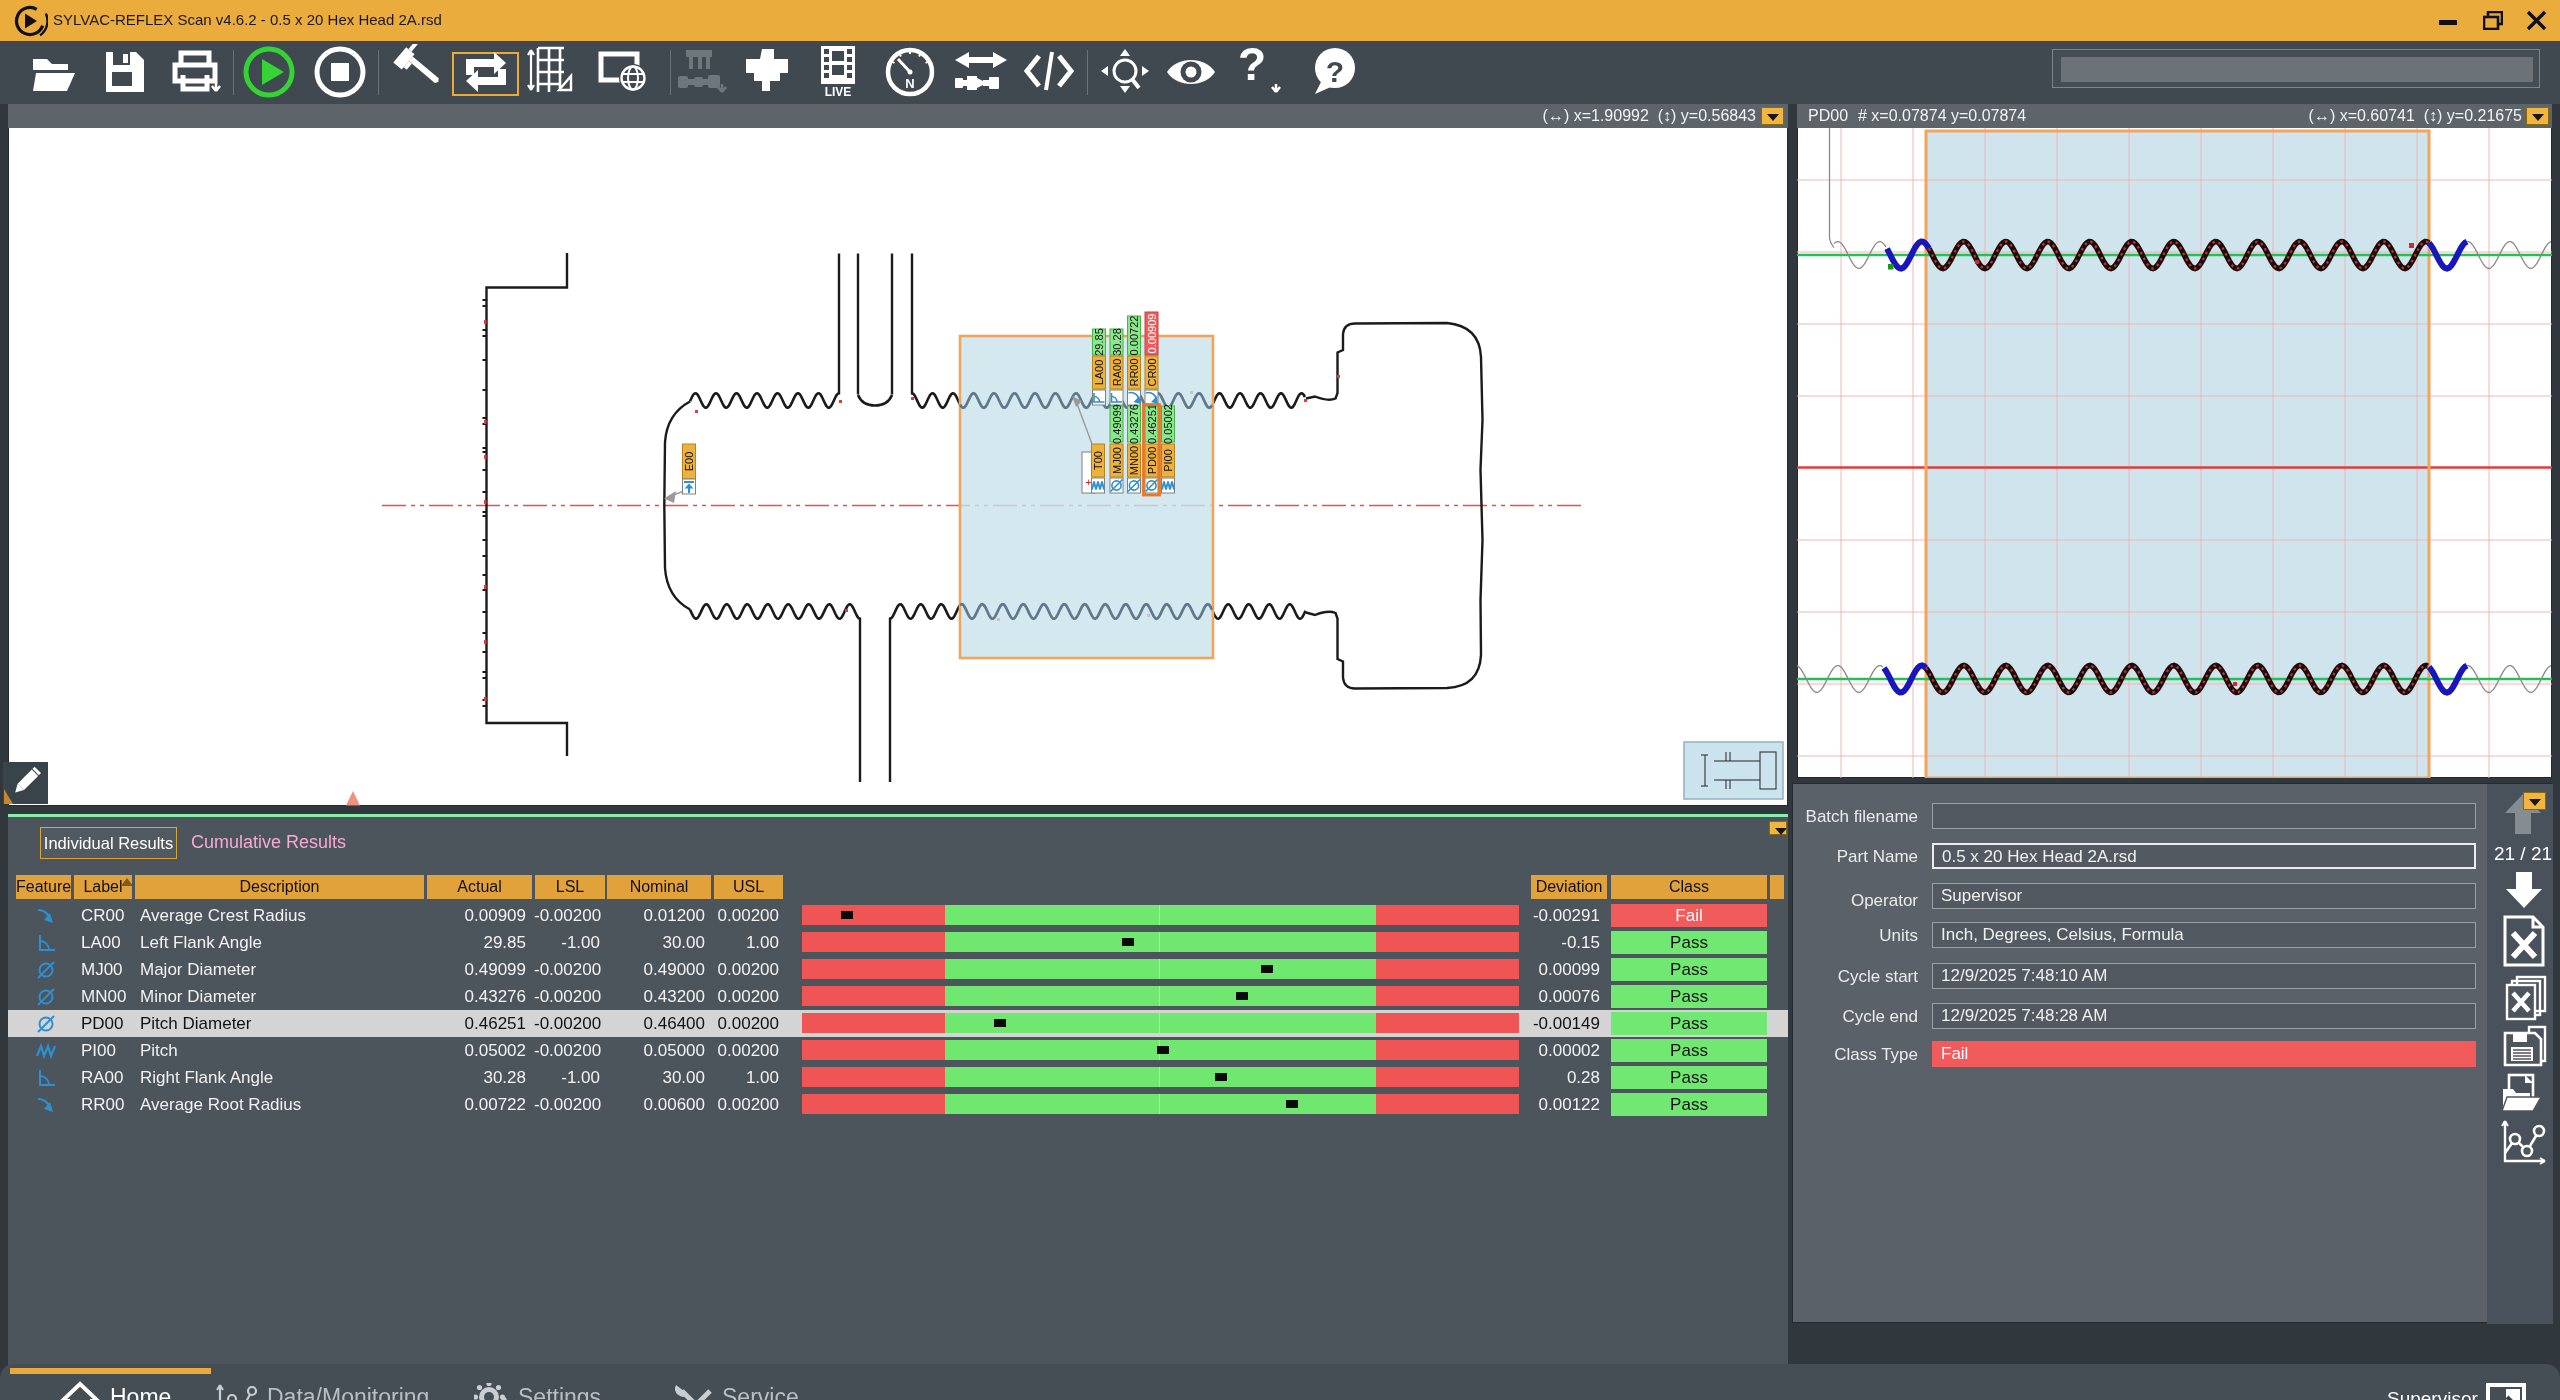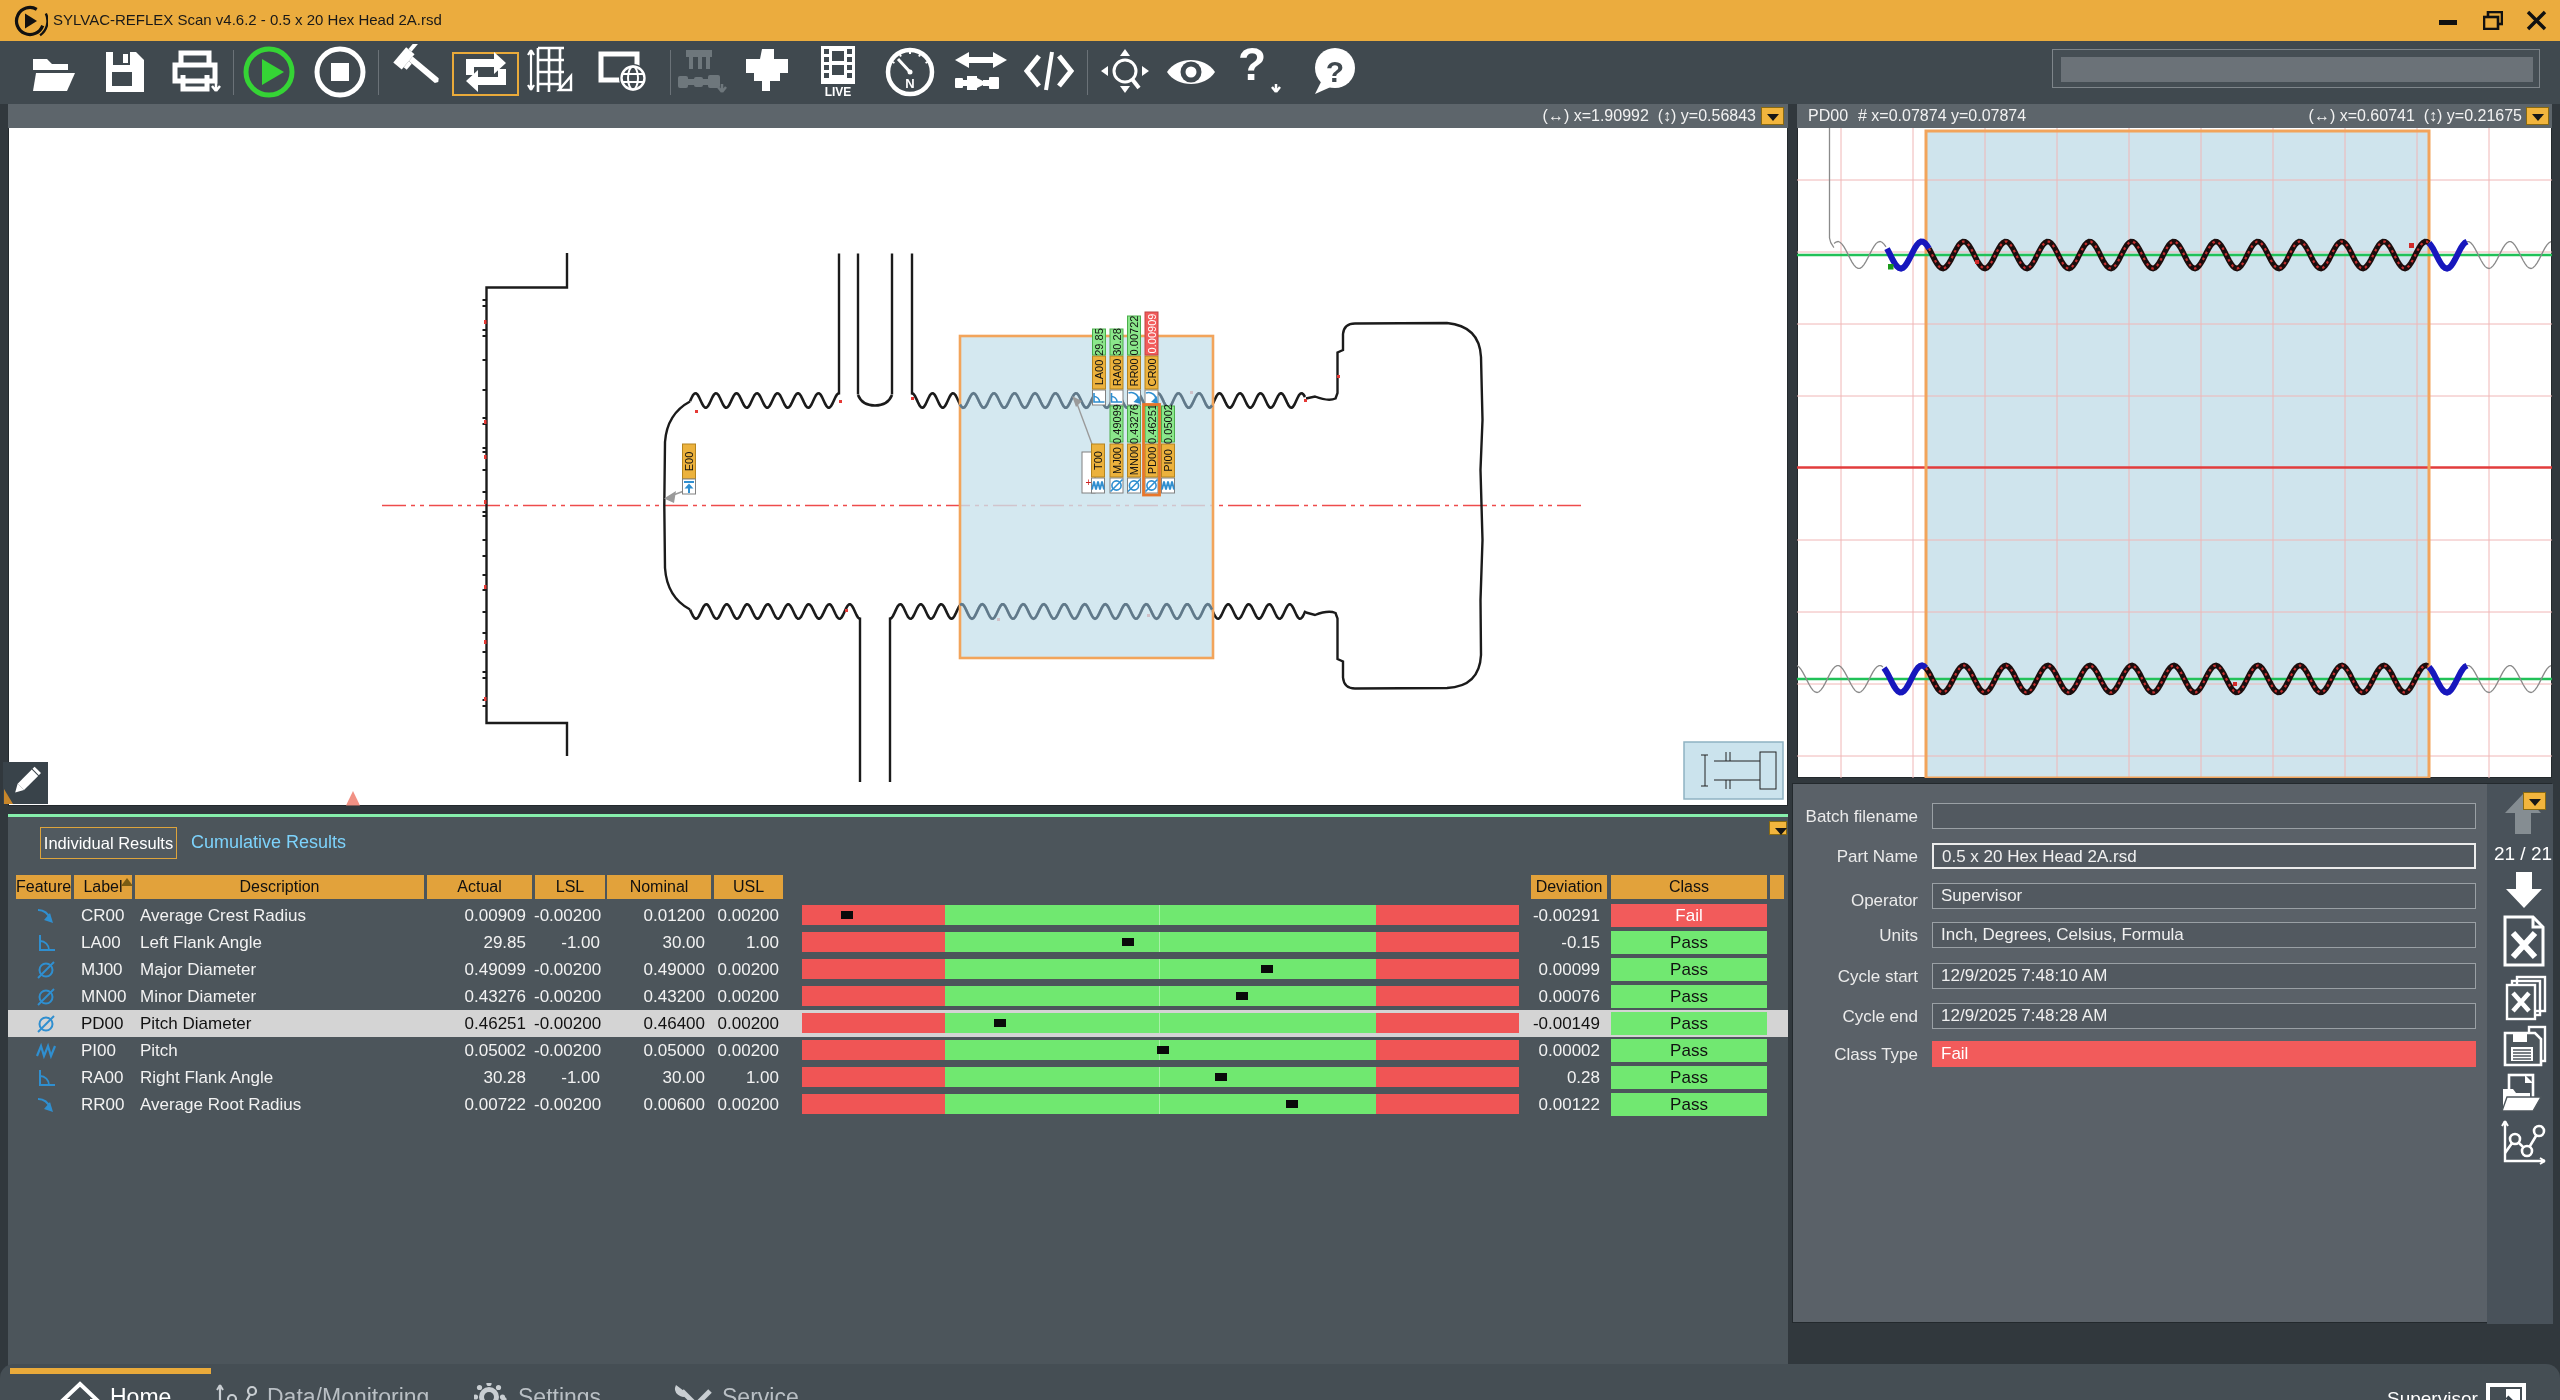--- a/index.html
+++ b/index.html
@@ -15,21 +15,21 @@
 .ybtn { position:absolute; width:23px; height:18px; background:#f2b53d; border:1px solid #8a6a10; z-index:5; }
 .ybtn:after { content:""; position:absolute; left:5px; top:6px; border-left:6px solid transparent; border-right:6px solid transparent; border-top:7px solid #171717; }
 #lpanel { position:absolute; left:8px; top:104px; width:1780px; height:702px; background:#ffffff; border:1px solid #23292d; }
 #lphead { left:8px; top:104px; width:1780px; }
 #rpanel { position:absolute; left:1797px; top:104px; width:755px; height:674px; background:#ffffff; border:1px solid #23292d; }
 #rphead { left:1797px; top:104px; width:755px; }
 #pencilbox { position:absolute; left:3px; top:762px; width:45px; height:42px; background:#39434a; }
 #results { position:absolute; left:8px; top:814px; width:1780px; height:596px; background:#4c555b; border-top:3px solid #86efac; }
 #infopanel { position:absolute; left:1792px; top:783px; width:760px; height:540px; background:#5a6168; border:1px solid #23292d; }
 #bottombar { position:absolute; left:0; top:1364px; width:2560px; height:69px; background:#454e54;border-radius:14px; }
-.tabtxt { font-size:22px; color:#7dd3fc; }
+.tabtxt { font-size:22px; color:#f9a8d4; }
 .field { position:absolute; width:544px; height:26px; background:#525960; border:1px solid #9aa0a5; color:#f0f0f0; font-size:17px; line-height:24px; padding-left:8px; }
 .flabel { position:absolute; width:180px; text-align:right; color:#ebebeb; font-size:17px; }
 .hcell { position:absolute; top:58px; height:24px; background:#e2a23b; color:#111; font-size:16px; text-align:center; line-height:24px; white-space:nowrap; }
 .row { position:absolute; left:0px; width:1780px; height:27px; color:#f2f2f2; font-size:17px; line-height:27px; }
 .rc { position:absolute; top:0; height:27px; }
 .num { text-align:right; }
 .passcell { position:absolute; left:1603px; top:2px; width:156px; height:23px; background:#71e871; color:#111; text-align:center; line-height:23px; }
 .failcell { position:absolute; left:1603px; top:2px; width:156px; height:23px; background:#f25b5b; color:#fff; text-align:center; line-height:23px; }
 .bar { position:absolute; left:794px; top:3px; width:717px; height:20px; background:#f05555; }
 .bar .grn { position:absolute; left:143px; top:0; width:431px; height:20px; background:#70e870; }

